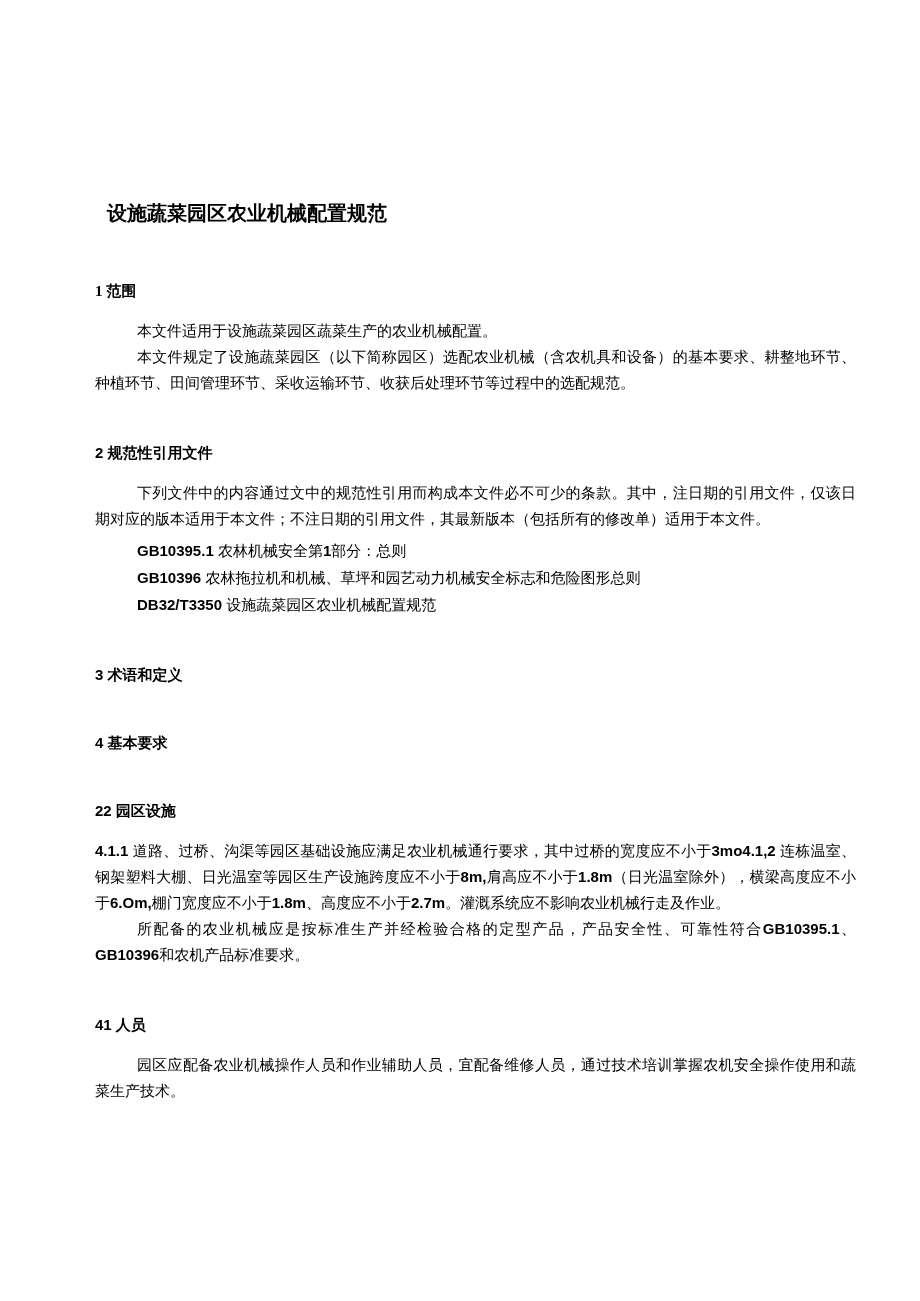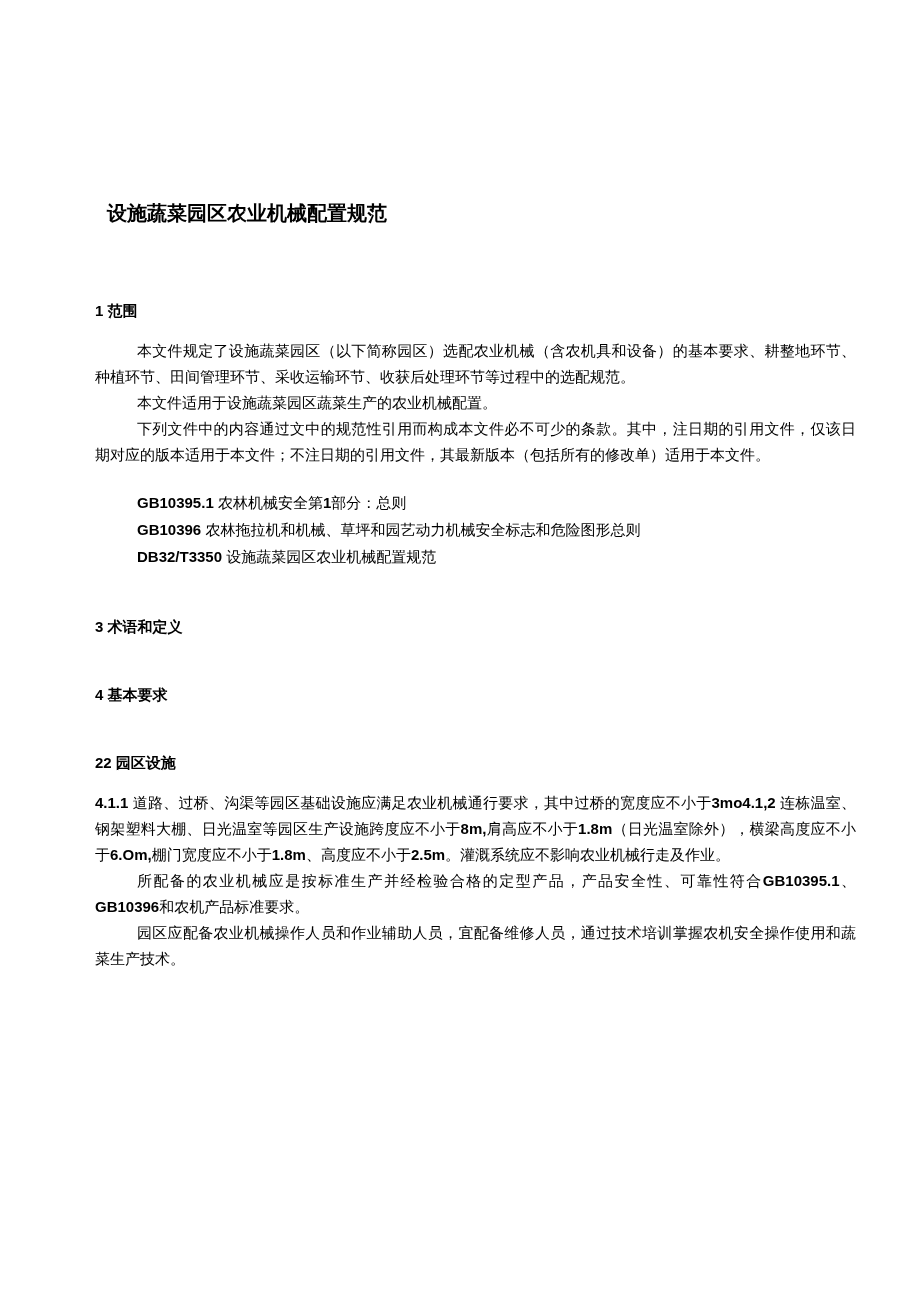--- a/index.html
+++ b/index.html
@@ -26,60 +26,63 @@
     margin: 12px;
     line-height: 30px;
   }
   .h2 {
     font-size: 15px;
     font-weight: bold;
     margin: 46px 0 16px 0;
     line-height: 22px;
   }
   .h2.first {
-    margin-top: 72px;
+    margin-top: 52px;
+    font-family: Liberation Serif, serif;
   }
   p {
     margin: 0;
     text-align: justify;
   }
   .indent {
     text-indent: 42px;
   }
   .ref {
     text-indent: 42px;
     line-height: 27px;
   }
   .ref-first {
-    margin-top: 21px;
+    margin-top: 5px;
   }
   b {
     font-weight: bold;
   }
 </style>
 </head>
 <body>
 
 <div class="page">
 
   <h1 class="title">设施蔬菜园区农业机械配置规范</h1>
 
   <h2 class="h2 first">1 范围</h2>
+  <p class="indent">本文件适用于设施蔬菜园区蔬菜生产的农业机械配置。</p>
   <p class="indent">本文件规定了设施蔬菜园区（以下简称园区）选配农业机械（含农机具和设备）的基本要求、耕整地环节、种植环节、田间管理环节、采收运输环节、收获后处理环节等过程中的选配规范。</p>
-  <p class="indent">本文件适用于设施蔬菜园区蔬菜生产的农业机械配置。</p>
 
+  <h2 class="h2">2 规范性引用文件</h2>
   <p class="indent">下列文件中的内容通过文中的规范性引用而构成本文件必不可少的条款。其中，注日期的引用文件，仅该日期对应的版本适用于本文件；不注日期的引用文件，其最新版本（包括所有的修改单）适用于本文件。</p>
   <p class="ref ref-first"><b>GB10395.1</b><span> 农林机械安全第</span><b>1</b><span>部分：总则</span></p>
   <p class="ref"><b>GB10396</b><span> 农林拖拉机和机械、草坪和园艺动力机械安全标志和危险图形总则</span></p>
   <p class="ref"><b>DB32/T3350</b><span> 设施蔬菜园区农业机械配置规范</span></p>
 
   <h2 class="h2">3 术语和定义</h2>
 
   <h2 class="h2">4 基本要求</h2>
 
   <h2 class="h2">22 园区设施</h2>
-  <p><b>4.1.1</b><span> 道路、过桥、沟渠等园区基础设施应满足农业机械通行要求，其中过桥的宽度应不小于</span><b>3mo4.1,2</b><span> 连栋温室、钢架塑料大棚、日光温室等园区生产设施跨度应不小于</span><b>8m,</b><span>肩高应不小于</span><b>1.8m</b><span>（日光温室除外），横梁高度应不小于</span><b>6.Om,</b><span>棚门宽度应不小于</span><b>1.8m</b><span>、高度应不小于</span><b>2.5m</b><span>。灌溉系统应不影响农业机械行走及作业。</span></p>
+  <p><b>4.1.1</b><span> 道路、过桥、沟渠等园区基础设施应满足农业机械通行要求，其中过桥的宽度应不小于</span><b>3mo4.1,2</b><span> 连栋温室、钢架塑料大棚、日光温室等园区生产设施跨度应不小于</span><b>8m,</b><span>肩高应不小于</span><b>1.8m</b><span>（日光温室除外），横梁高度应不小于</span><b>6.Om,</b><span>棚门宽度应不小于</span><b>1.8m</b><span>、高度应不小于</span><b>2.7m</b><span>。灌溉系统应不影响农业机械行走及作业。</span></p>
 
   <p class="indent"><span>所配备的农业机械应是按标准生产并经检验合格的定型产品，产品安全性、可靠性符合</span><b>GB10395.1</b><span>、</span><b>GB10396</b><span>和农机产品标准要求。</span></p>
 
+  <h2 class="h2">41 人员</h2>
   <p class="indent">园区应配备农业机械操作人员和作业辅助人员，宜配备维修人员，通过技术培训掌握农机安全操作使用和蔬菜生产技术。</p>
 
 </div>
 
 </body></html>

